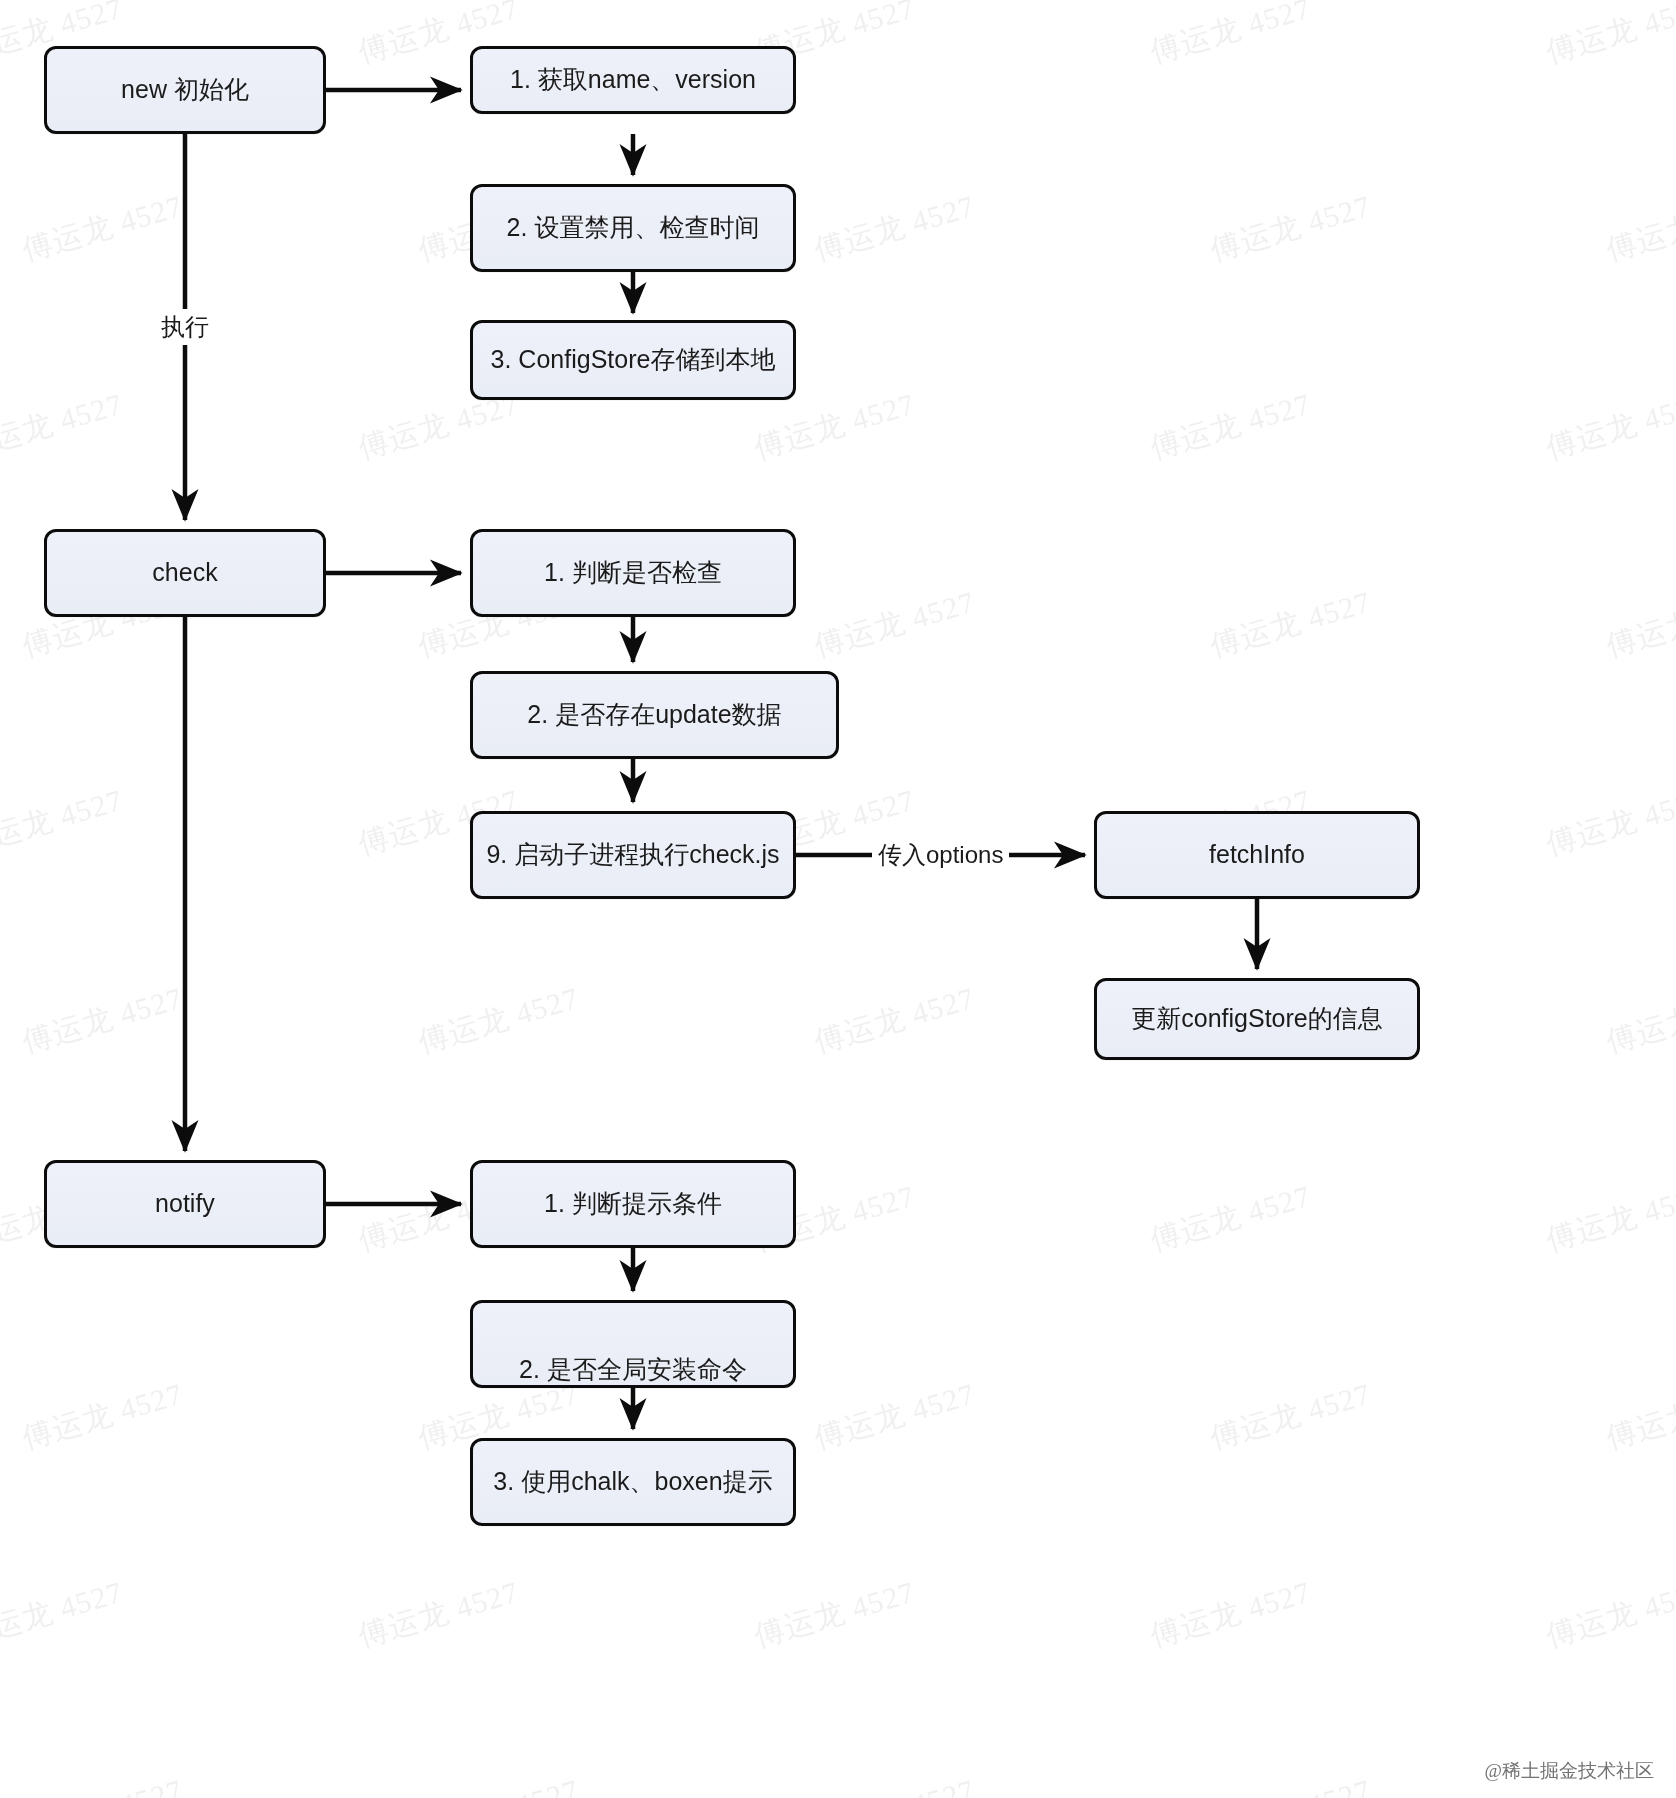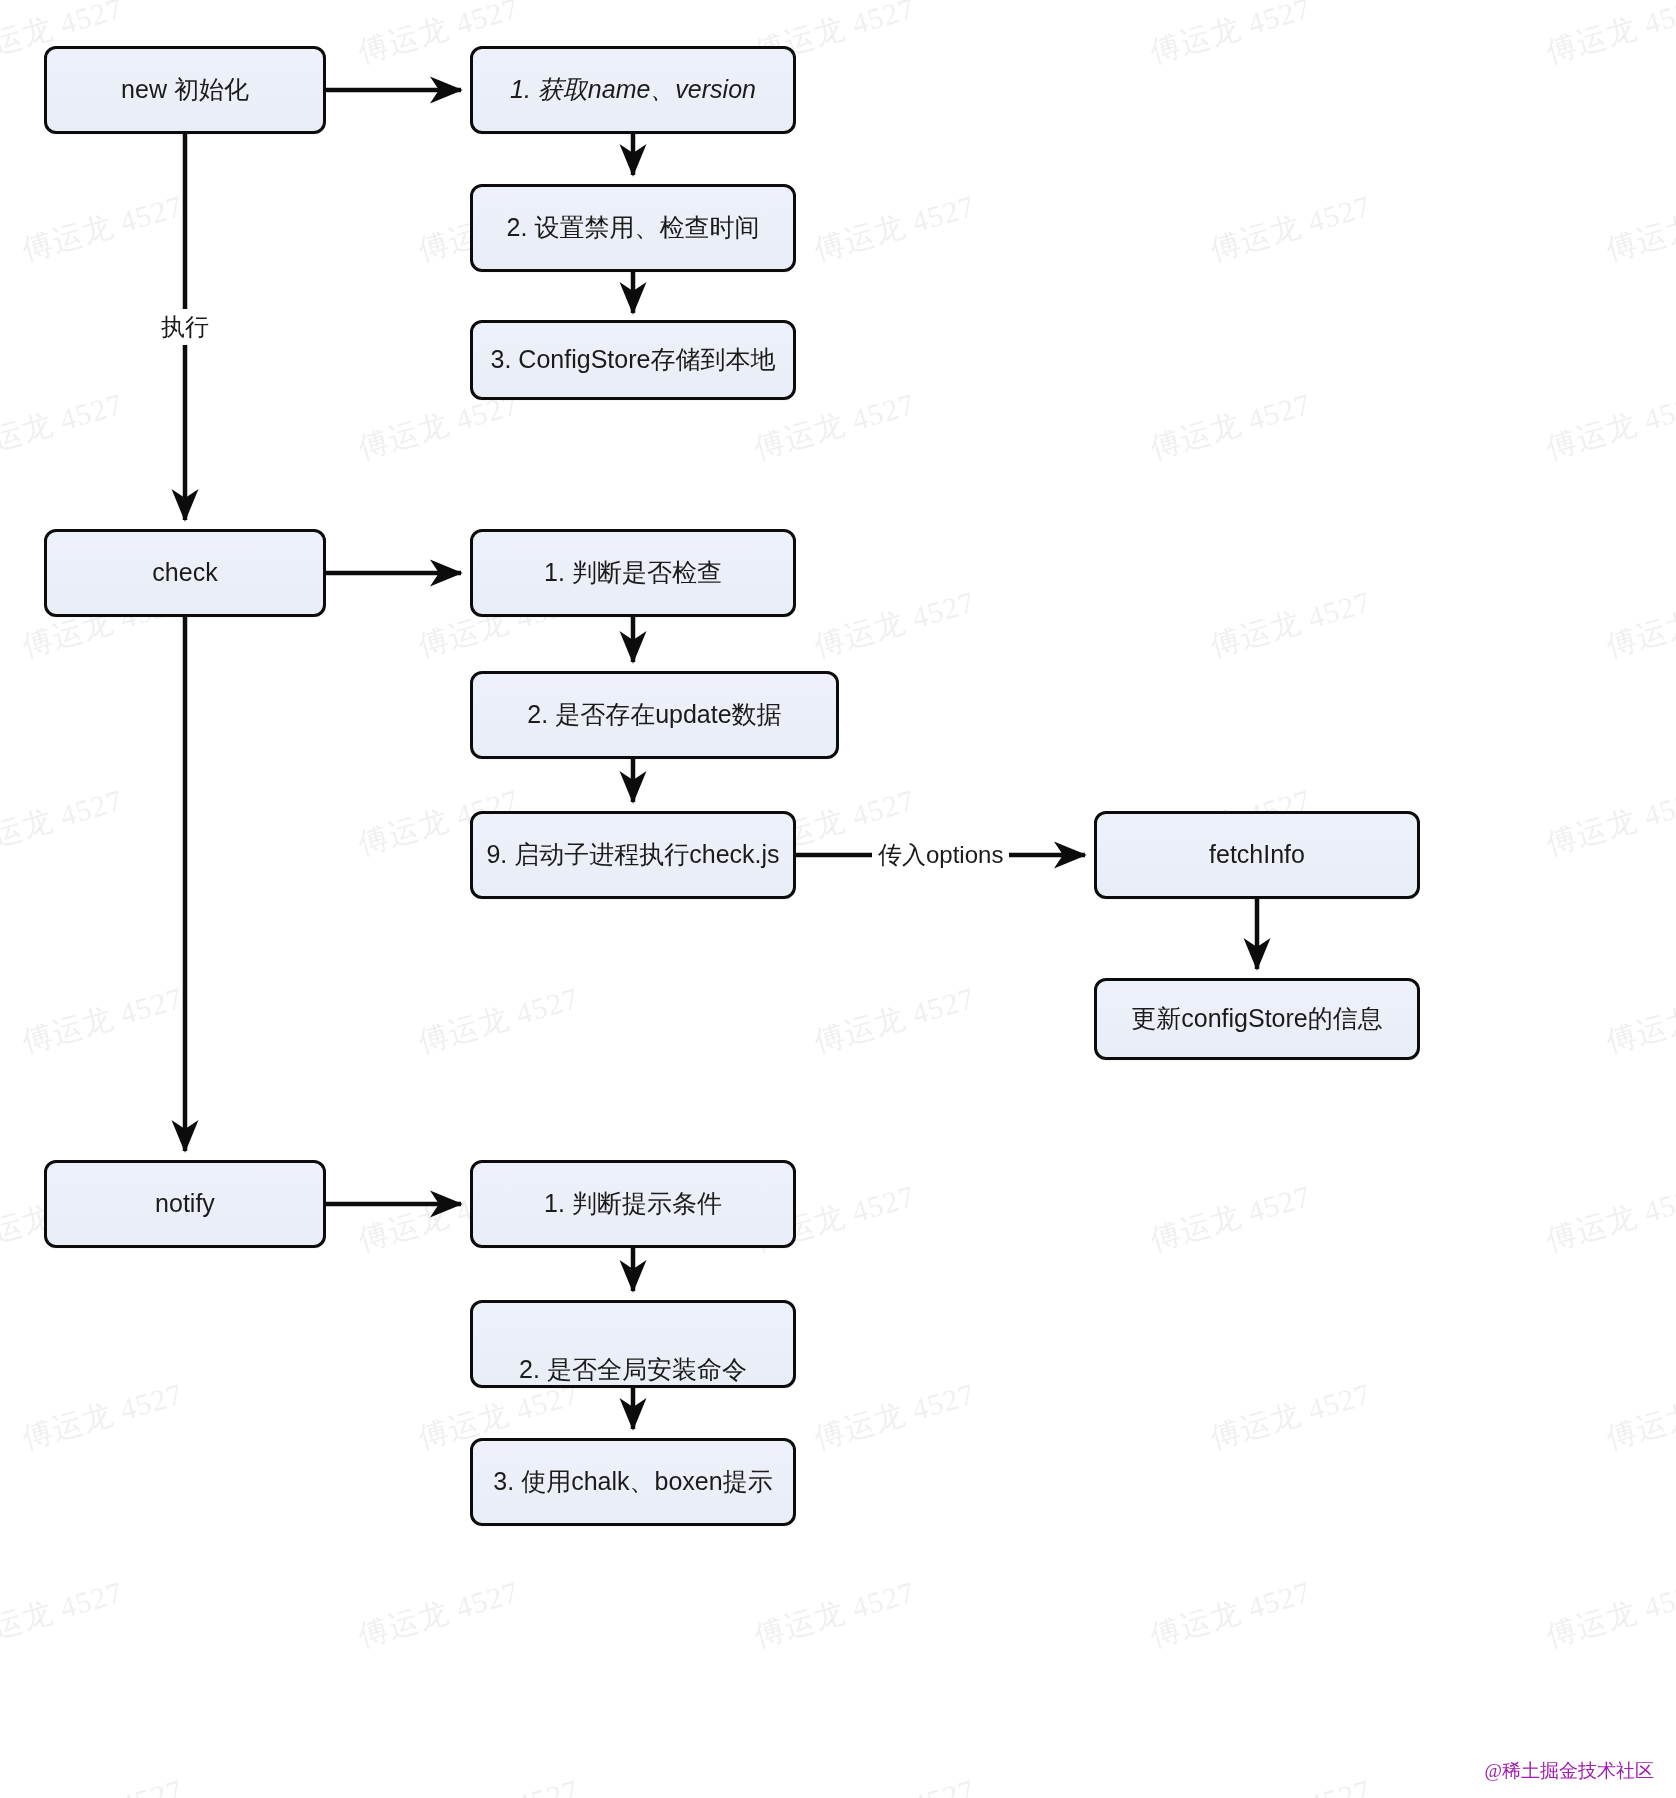--- a/index.html
+++ b/index.html
@@ -32,21 +32,21 @@
     font-family: "Liberation Serif", "DejaVu Serif", serif;
     transform: rotate(-16deg);
     white-space: nowrap;
     letter-spacing: 1px;
     user-select: none;
   }
   .wm-credit {
     position: absolute;
     right: 22px;
     bottom: 14px;
-    color: #a21caf;
+    color: #737373;
     font-size: 19px;
     font-family: "Liberation Serif", "DejaVu Serif", serif;
     white-space: nowrap;
     z-index: 3;
   }
 
   
   .node {
     position: absolute;
     box-sizing: border-box;
@@ -163,21 +163,21 @@
         <line x1="326" y1="1204" x2="461" y2="1204" stroke="#0c0c0c" stroke-width="4.5" marker-end="url(#arrowhead)"></line>
         <line x1="633" y1="1248" x2="633" y2="1291" stroke="#0c0c0c" stroke-width="4.5" marker-end="url(#arrowhead)"></line>
         <line x1="633" y1="1388" x2="633" y2="1429" stroke="#0c0c0c" stroke-width="4.5" marker-end="url(#arrowhead)"></line>
       </g>
   </svg>
 
   <div id="node-group">
       <div class="node" style="left: 44px; top: 46px; width: 282px; height: 88px;">
         <span class="label">new 初始化</span>
       </div>
-      <div class="node" style="left: 470px; top: 46px; width: 326px; height: 88px; font-style: italic;">
+      <div class="node" style="left: 470px; top: 46px; width: 326px; height: 68px;">
         <span class="label">1. 获取name、version</span>
       </div>
       <div class="node" style="left: 470px; top: 184px; width: 326px; height: 88px;">
         <span class="label">2. 设置禁用、检查时间</span>
       </div>
       <div class="node" style="left: 470px; top: 320px; width: 326px; height: 80px;">
         <span class="label">3. ConfigStore存储到本地</span>
       </div>
       <div class="node" style="left: 44px; top: 529px; width: 282px; height: 88px;">
         <span class="label">check</span>

